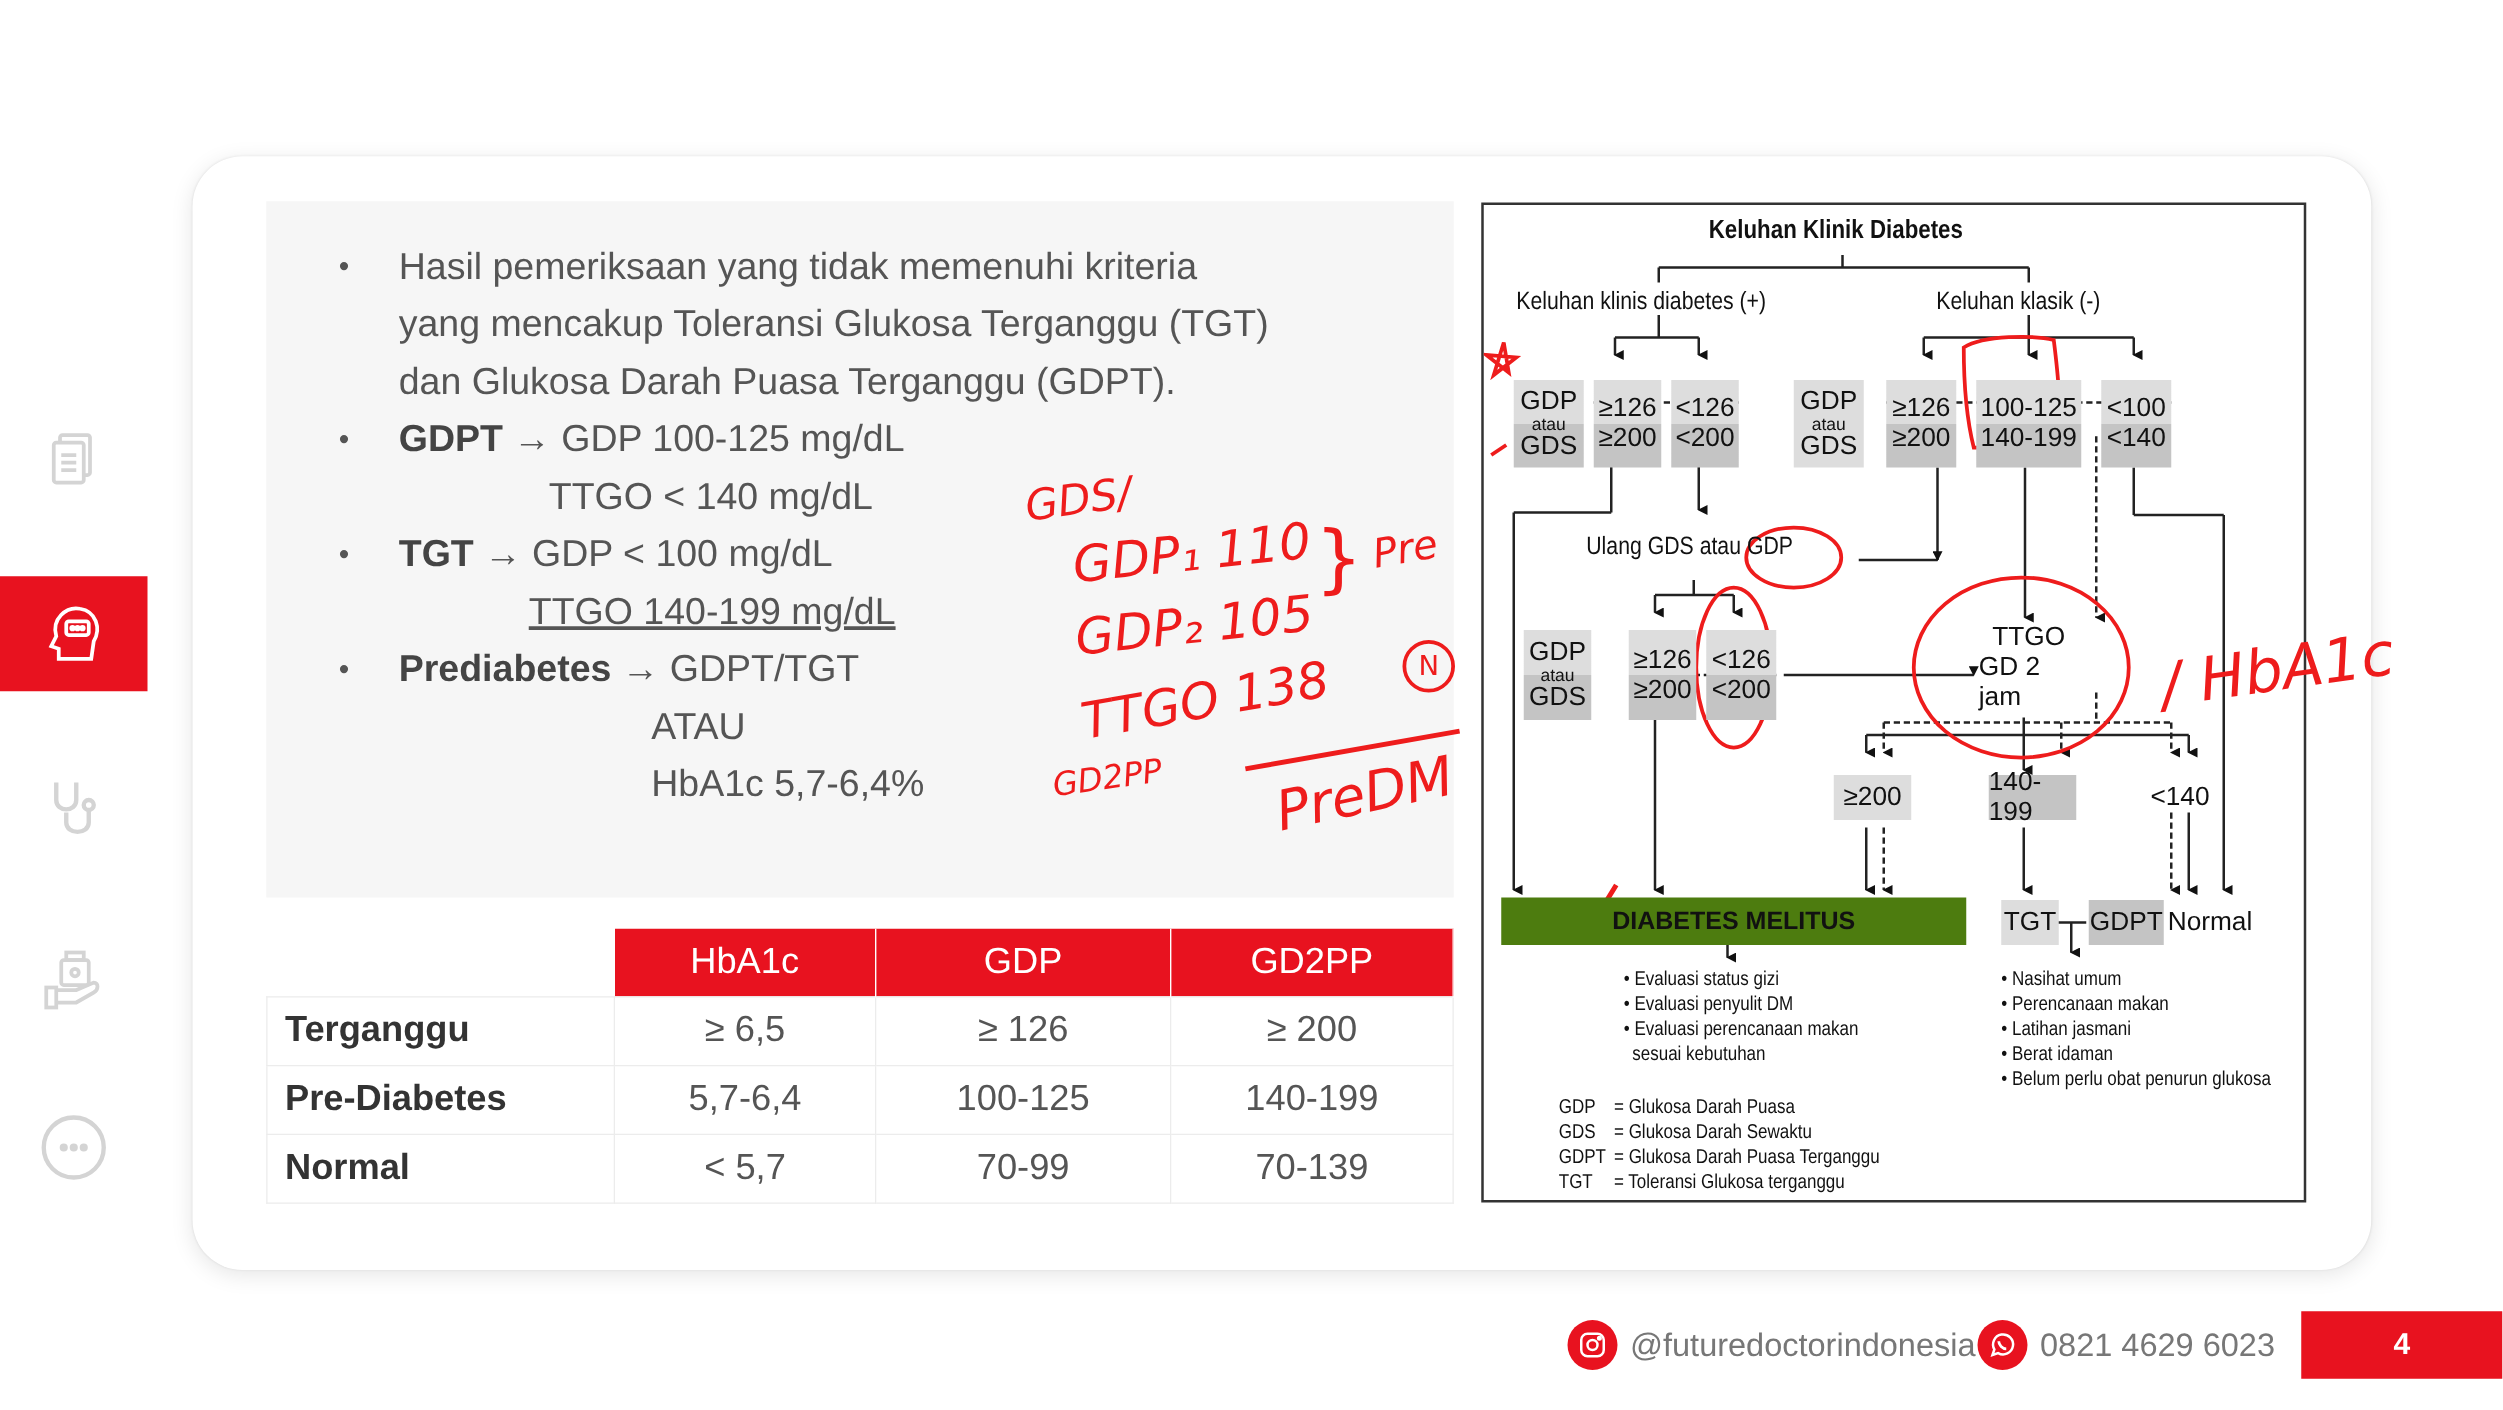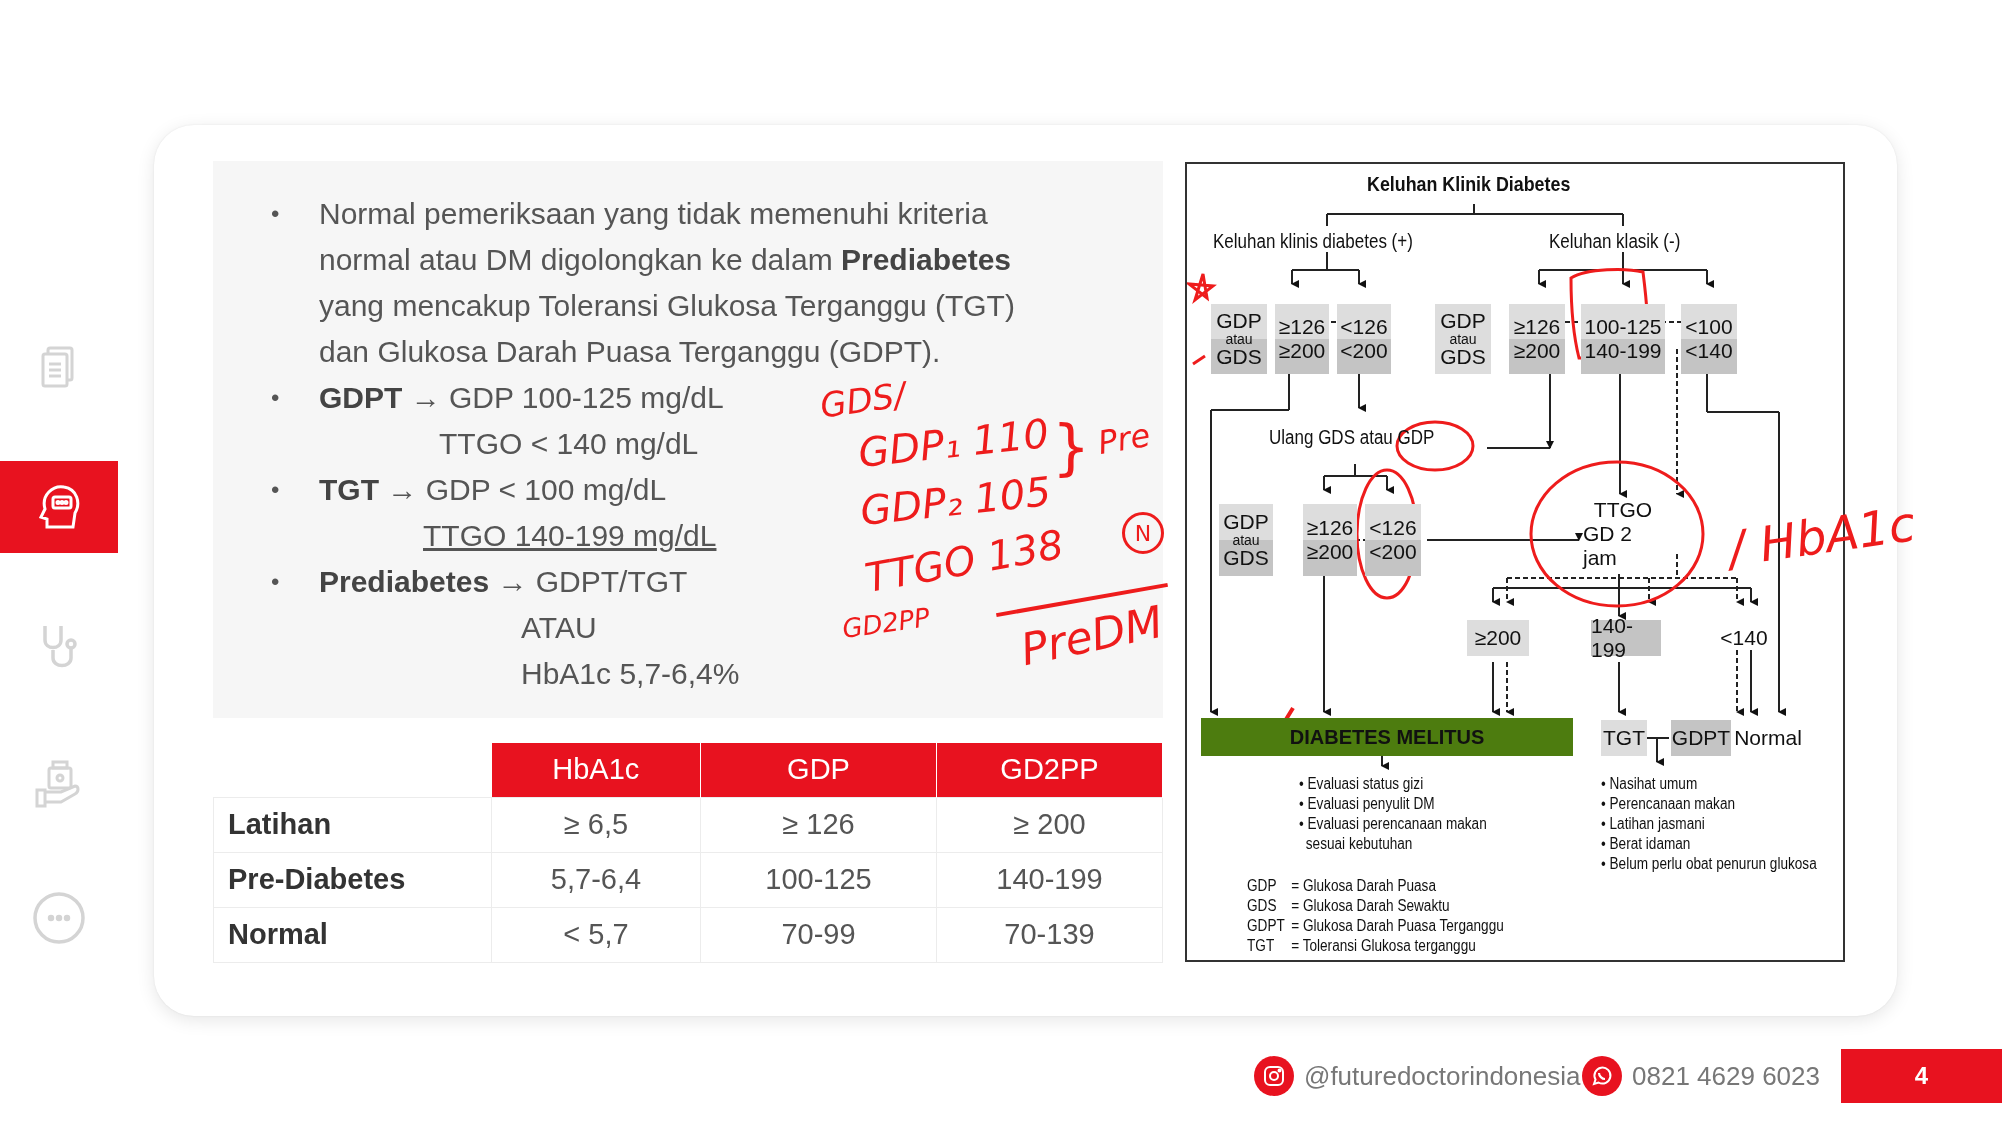--- a/index.html
+++ b/index.html
@@ -93,22 +93,21 @@
         <circle cx="36" cy="28" r="1.5" fill="#d4d4d4"></circle>
     </svg>
   </div>
 </nav>
 
 <div class="card"></div>
 
 <section class="text-panel">
   <div class="bullets">
     <div class="bullet">
-      <div>Normal pemeriksaan yang tidak memenuhi kriteria</div>
-      <div><span>normal atau DM digolongkan ke dalam </span><b>Prediabetes</b></div>
+      <div>Hasil pemeriksaan yang tidak memenuhi kriteria</div>
       <div>yang mencakup Toleransi Glukosa Terganggu (TGT)</div>
       <div>dan Glukosa Darah Puasa Terganggu (GDPT).</div>
     </div>
     <div class="bullet">
       <div><b>GDPT</b><span> → </span><span>GDP 100-125 mg/dL</span></div>
     </div>
     <div class="indent1" style="padding-left:168px;">TTGO &lt; 140 mg/dL</div>
     <div class="bullet">
       <div><b>TGT</b><span> → </span><span>GDP &lt; 100 mg/dL</span></div>
     </div>
@@ -137,21 +136,21 @@
   <thead>
     <tr>
       <th class="blank" style="width:278px;"></th>
       <th style="width:209px;">HbA1c</th>
       <th style="width:236px;">GDP</th>
       <th style="width:226px;">GD2PP</th>
     </tr>
   </thead>
   <tbody>
     <tr>
-      <td class="rowhead">Latihan</td>
+      <td class="rowhead">Terganggu</td>
       <td>≥ 6,5</td>
       <td>≥ 126</td>
       <td>≥ 200</td>
     </tr>
     <tr>
       <td class="rowhead">Pre-Diabetes</td>
       <td>5,7-6,4</td>
       <td>100-125</td>
       <td>140-199</td>
     </tr>

